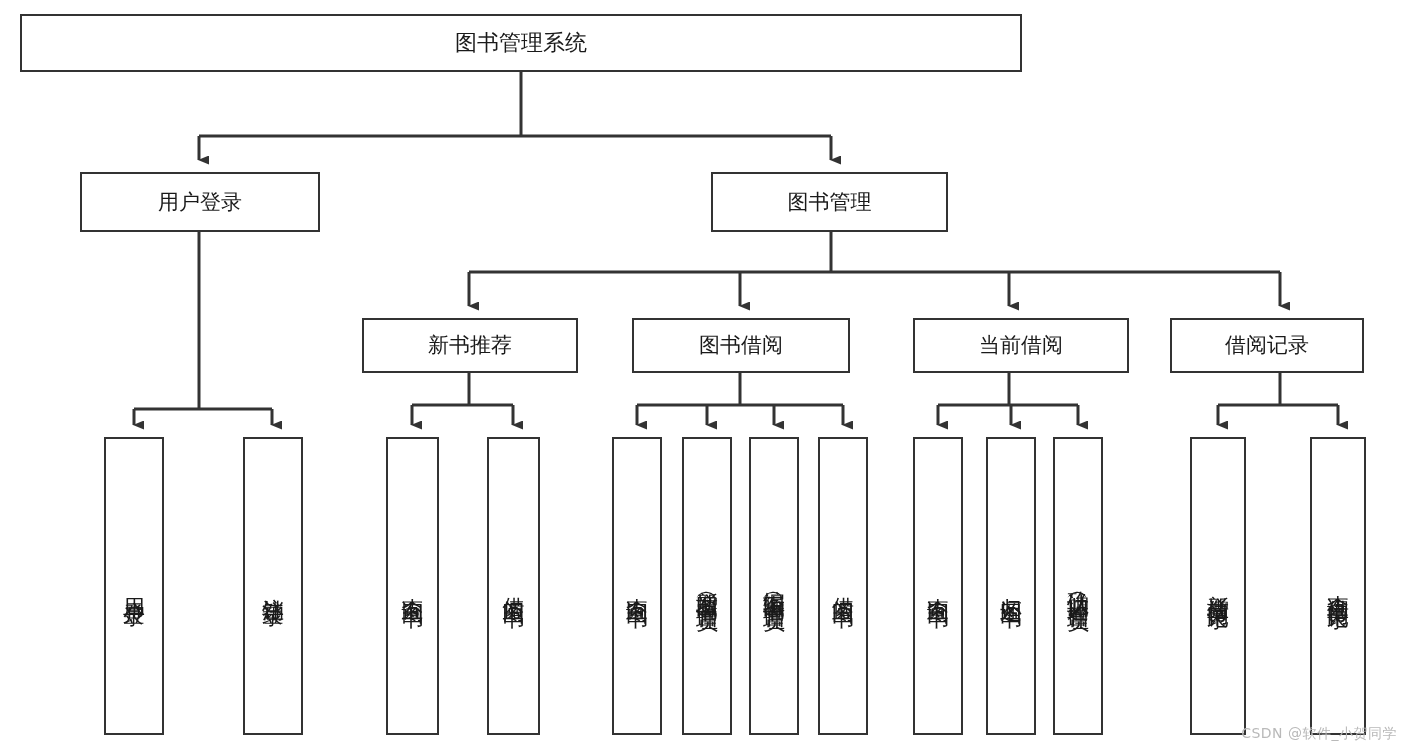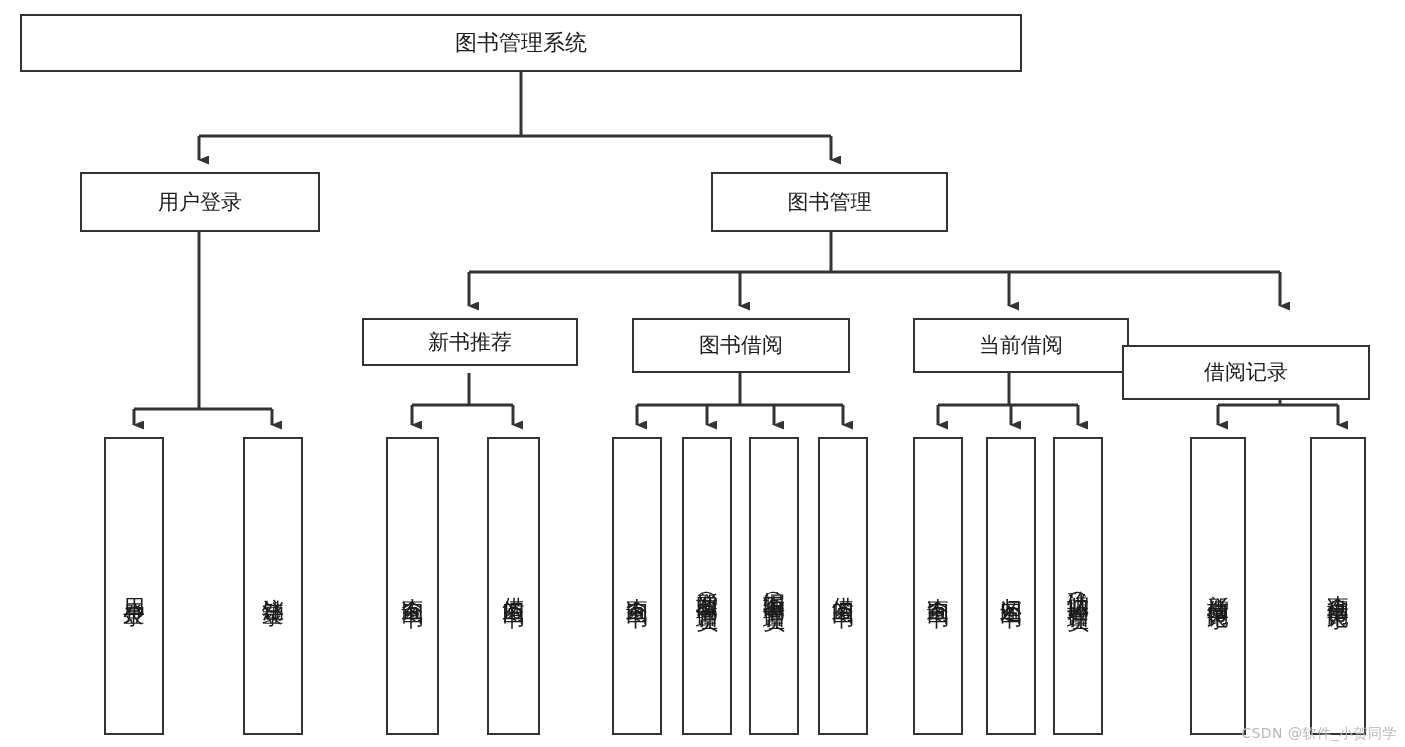--- a/index.html
+++ b/index.html
@@ -131,30 +131,30 @@
     <span class="node-label">图书管理系统</span>
   </div>
 
   <div class="node horiz" style="left: 80px; top: 172px; width: 240px; height: 60px;">
     <span class="node-label">用户登录</span>
   </div>
   <div class="node horiz" style="left: 711px; top: 172px; width: 237px; height: 60px;">
     <span class="node-label">图书管理</span>
   </div>
 
-  <div class="node horiz" style="left: 362px; top: 318px; width: 216px; height: 48px;">
+  <div class="node horiz" style="left: 362px; top: 318px; width: 216px; height: 55px;">
     <span class="node-label">新书推荐</span>
   </div>
   <div class="node horiz" style="left: 632px; top: 318px; width: 218px; height: 55px;">
     <span class="node-label">图书借阅</span>
   </div>
   <div class="node horiz" style="left: 902px; top: 318px; width: 216px; height: 55px; margin-left: 11px;">
     <span class="node-label">当前借阅</span>
   </div>
-  <div class="node horiz" style="left: 1122px; top: 318px; width: 248px; height: 55px; margin-top: 27px;">
+  <div class="node horiz" style="left: 1170px; top: 318px; width: 194px; height: 55px;">
     <span class="node-label">借阅记录</span>
   </div>
 
   <div class="node vert" style="left: 104px; top: 437px; width: 60px; height: 298px;">
     <span class="node-label">用户登录</span>
   </div>
   <div class="node vert" style="left: 243px; top: 437px; width: 60px; height: 298px;">
     <span class="node-label">注销登录</span>
   </div>
   <div class="node vert" style="left: 386px; top: 437px; width: 53px; height: 298px;">

